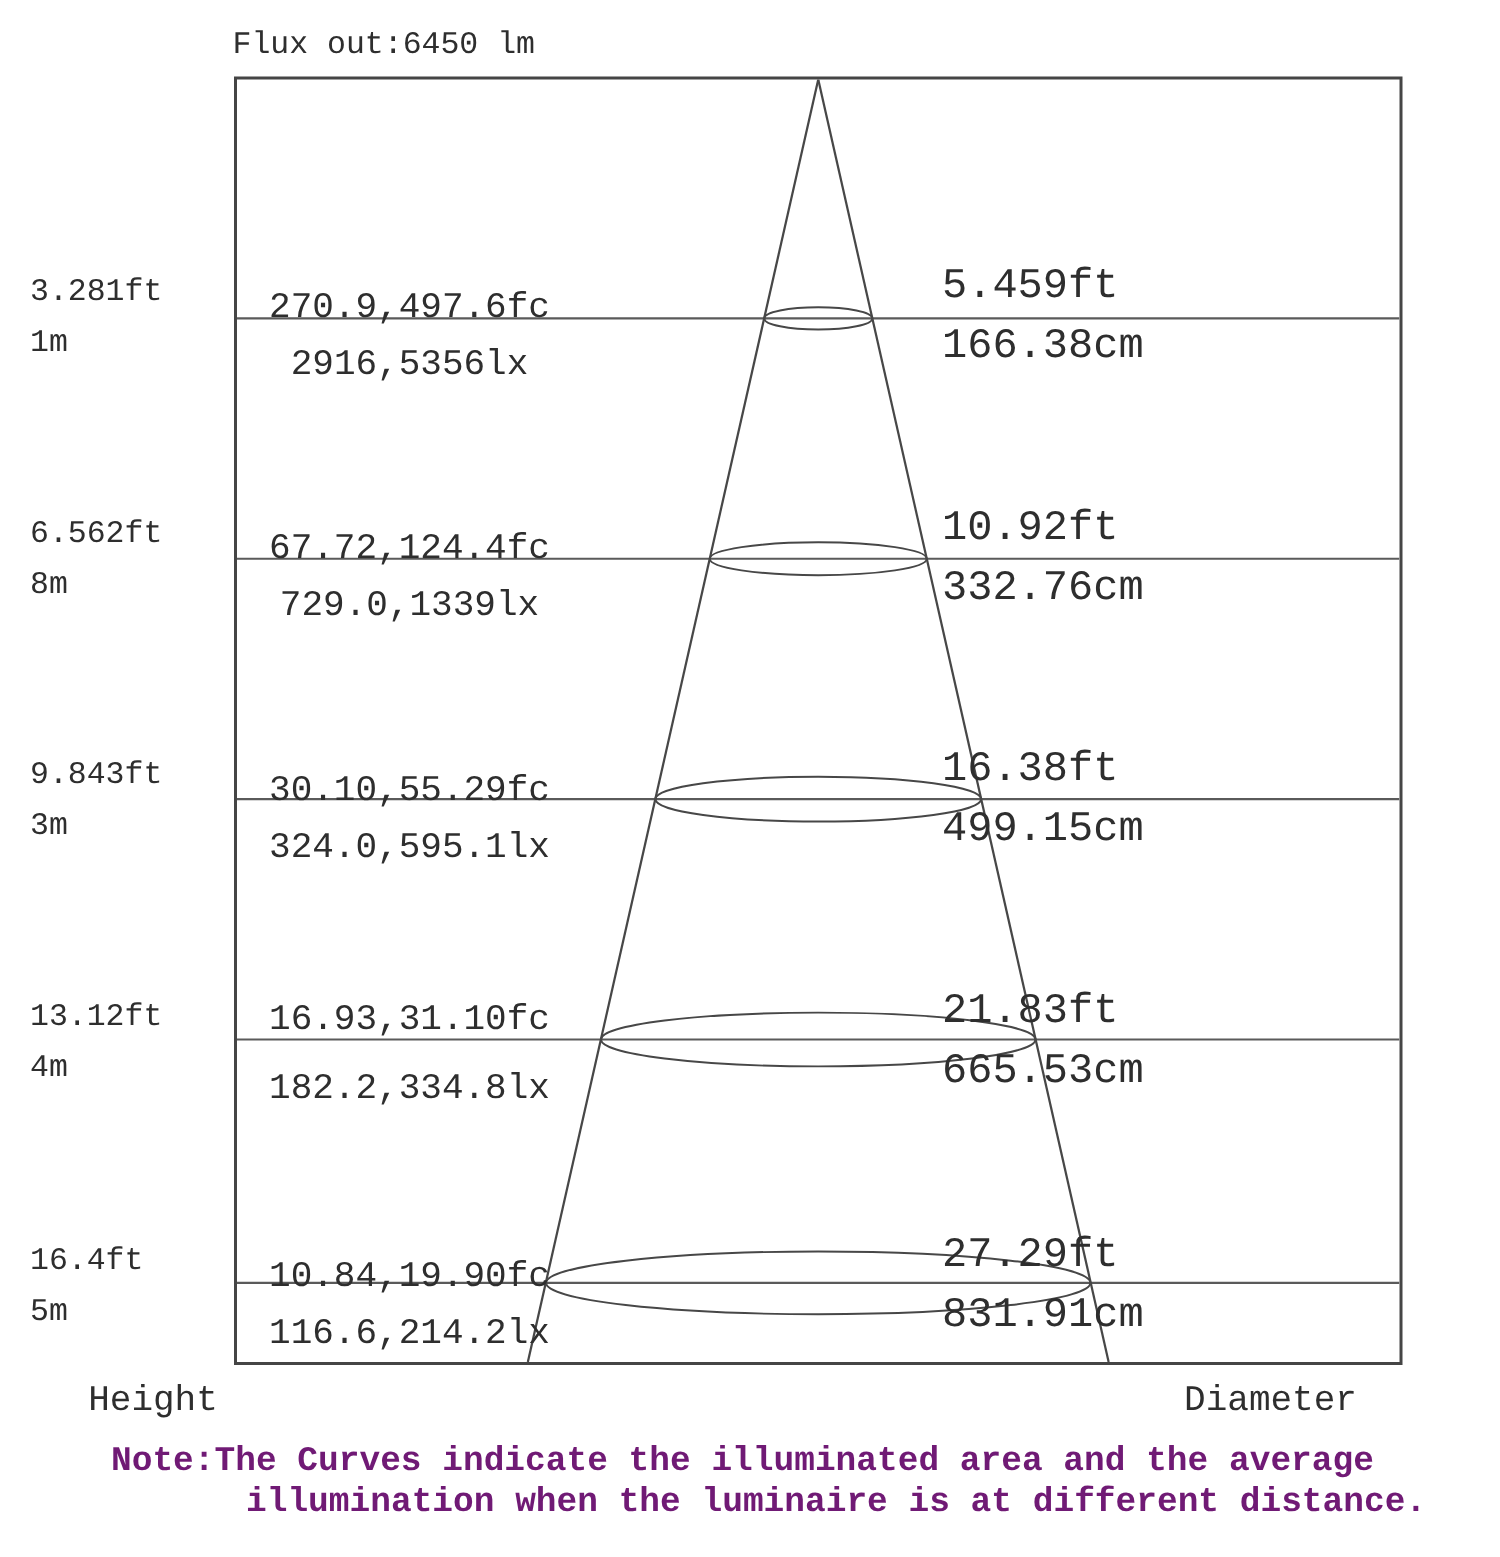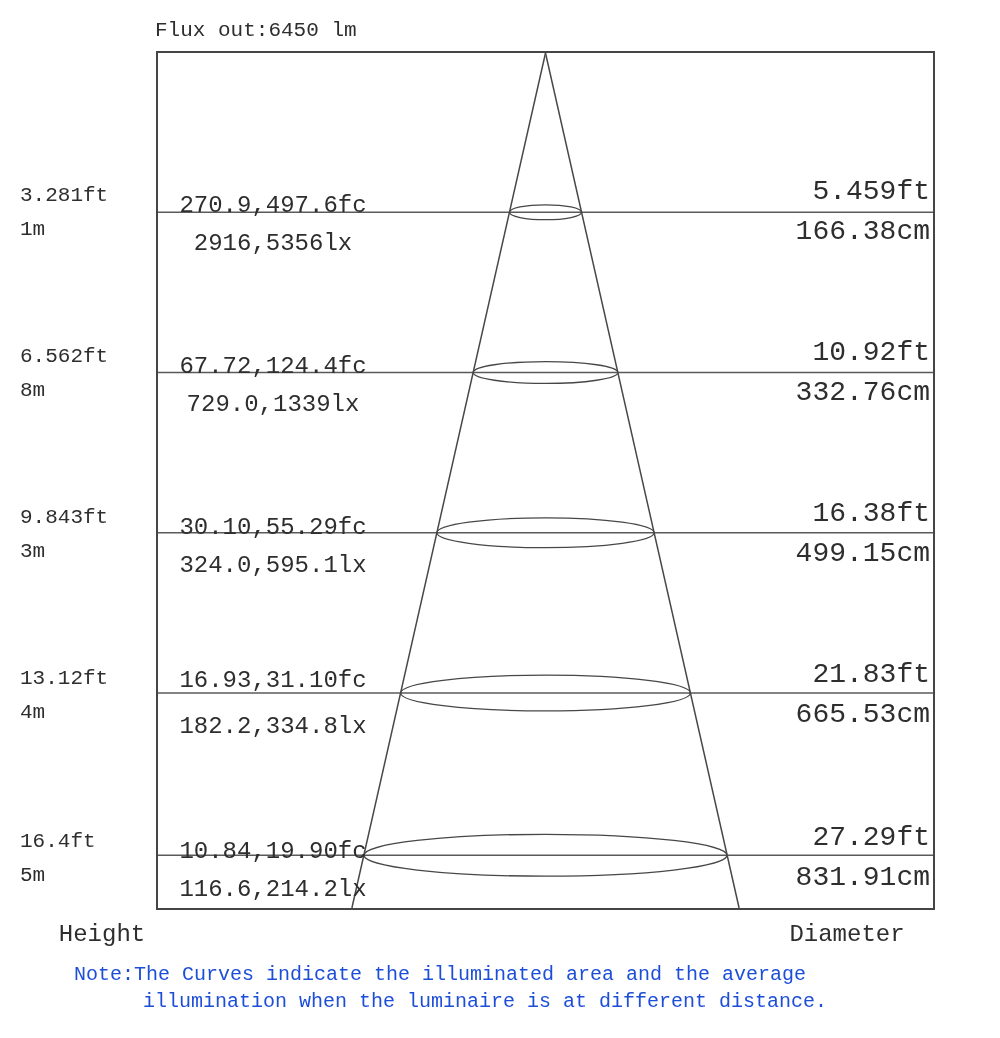--- a/index.html
+++ b/index.html
@@ -17,24 +17,24 @@
     position:absolute;left:156px;top:51px;width:779px;height:859px;
     border:2px solid #454545;box-sizing:border-box;
   }
   #diagram-box svg{position:absolute;left:0;top:0;width:100%;height:100%;display:block;}
   .rowline{stroke:#5a5a5a;stroke-width:1.4;}
   .cone{stroke:#474747;stroke-width:1.5;fill:none;}
   .beam{stroke:#474747;stroke-width:1.3;fill:none;}
   .cell{position:absolute;white-space:nowrap;line-height:1.05;color:#2e2e2e;}
   .col-height{left:20px;width:120px;font-size:21px;}
   .col-eavg{left:123px;width:300px;text-align:center;font-size:24px;margin-top:12px;}
-  .col-dia{left:628px;width:302px;text-align:right;font-size:28px;}
+  .col-dia{left:628px;width:302px;font-size:28px;}
   .footer-label{position:absolute;width:220px;text-align:center;font-size:22px;line-height:1.1;white-space:nowrap;color:#2e2e2e;}
-  #note{left:74px;top:961px;font-size:20px;font-weight:normal;color:#1d4ed8;line-height:27px;}
-  #note .note-line2{margin-left:69px;}
+  #note{left:74px;top:961px;font-size:23px;font-weight:bold;color:#701a75;line-height:27px;}
+  #note .note-line2{margin-left:90px;}
 </style>
 </head>
 <body>
 
 <div id="page">
 
   <div id="title" class="abs">Flux out:6450 lm</div>
 
   <div id="diagram-box">
     <svg viewBox="0 0 779 859" preserveAspectRatio="none">

